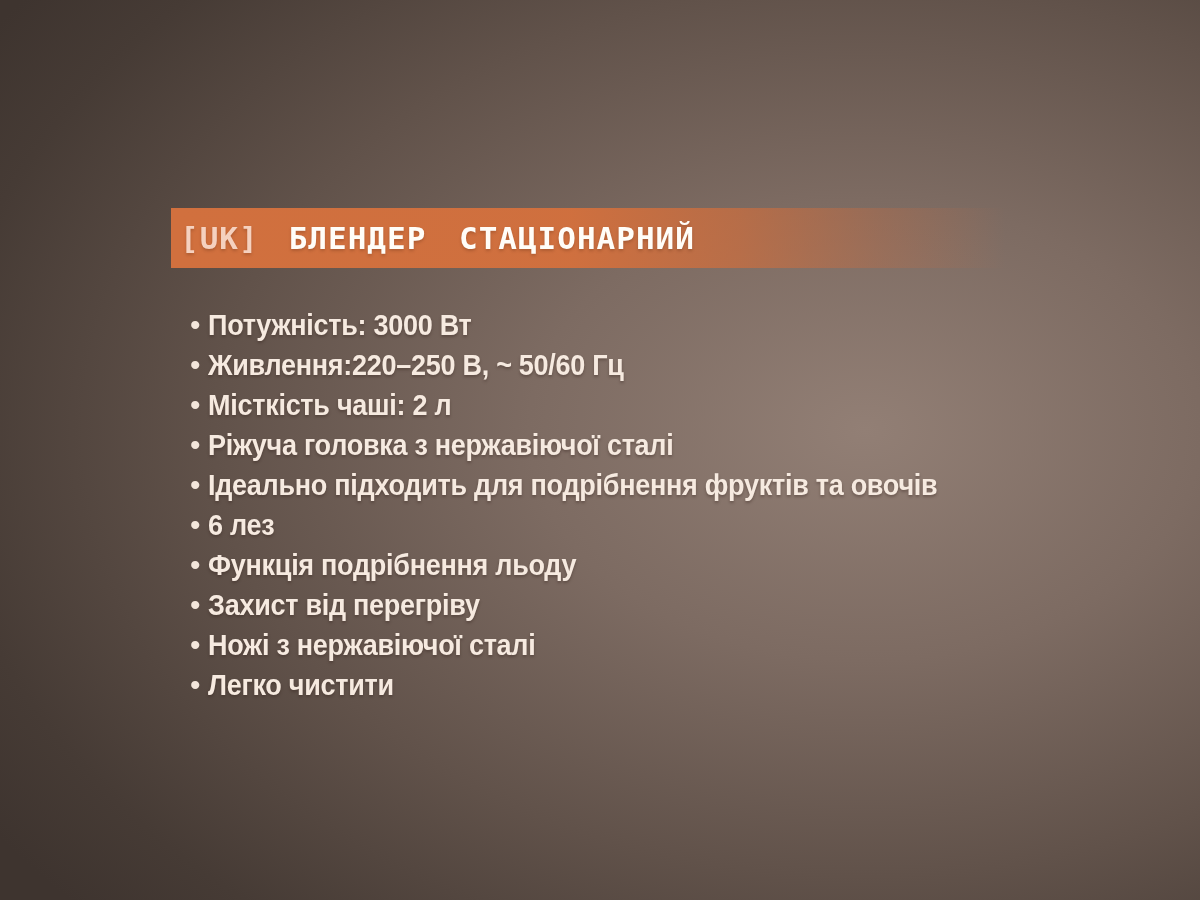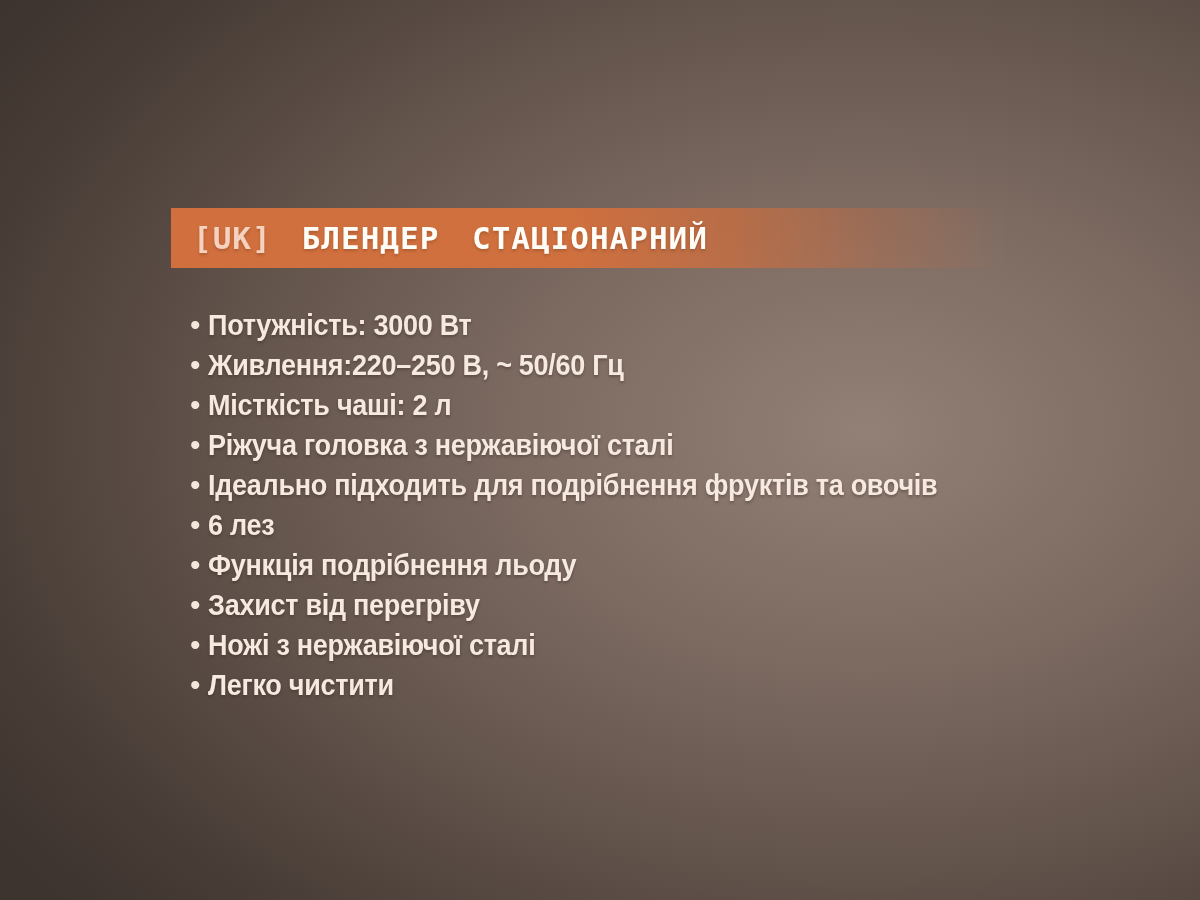--- a/index.html
+++ b/index.html
@@ -35,21 +35,21 @@
     width: 834px;
     height: 60px;
     line-height: 60px;
     white-space: nowrap;
     background: linear-gradient(90deg,
       rgba(209, 112, 62, 1) 0%,
       rgba(209, 112, 62, 0.98) 48%,
       rgba(205, 110, 62, 0.72) 68%,
       rgba(196, 108, 66, 0.35) 85%,
       rgba(185, 105, 70, 0) 100%);
-    padding-left: 22px;
+    padding-left: 9px;
     box-sizing: border-box;
     font-family: "DejaVu Sans Mono", monospace;
     font-weight: bold;
     font-size: 31px;
     letter-spacing: 1px;
   }
   .lang-tag {
     color: #f5d1bf;
     text-shadow: 0 2px 3px rgba(80, 35, 15, 0.25);
   }

